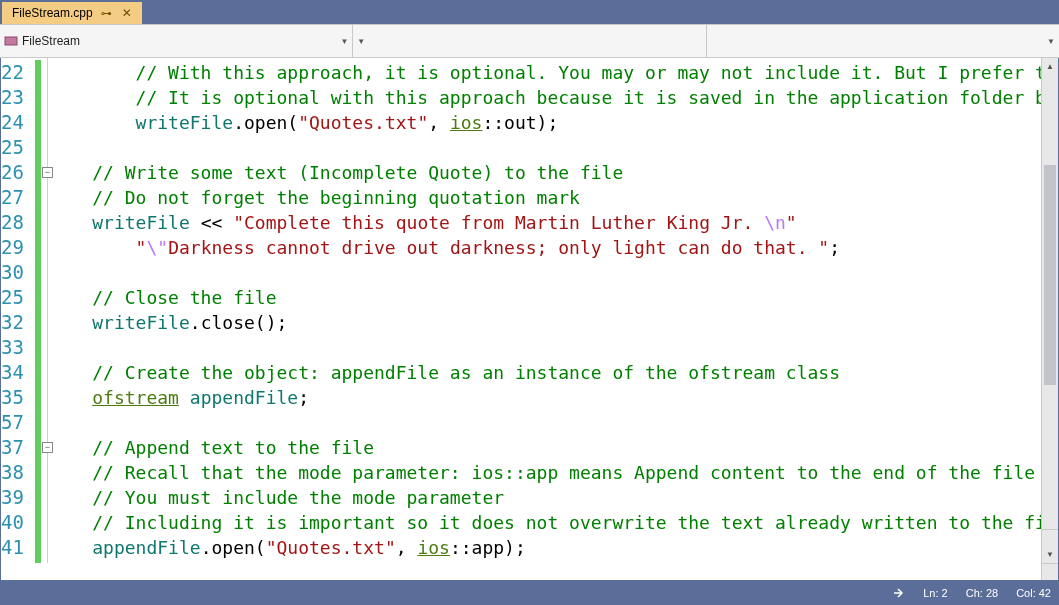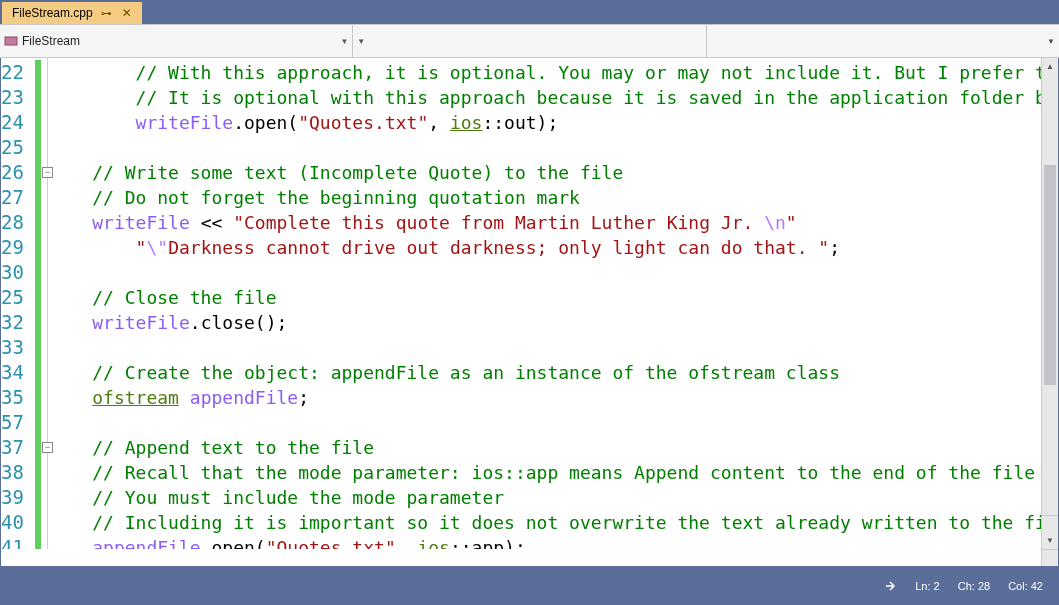--- a/index.html
+++ b/index.html
@@ -131,21 +131,21 @@
     font-family: Consolas, monospace;
     font-size: 18px;
     line-height: 25px;
     padding-top: 2px;
     padding-left: 8px;
     white-space: pre;
     color: #000;
   }
   .code .line { height: 25px; }
   .c-comment { color: #008000; }
-  .c-ident { color: #8b5cf6; }
+  .c-ident { color: #0f766e; }
   .c-method { color: #000; }
   .c-string { color: #a31515; }
   .c-escape { color: #b776fb; }
   .c-type { color: #4d7c0f; text-decoration: underline; }
   
   .vscroll {
     position: absolute;
     right: 0; top: 0; bottom: 17px;
     width: 17px;
     background: #e8e8e8;
@@ -171,27 +171,27 @@
     align-items: center;
   }
   .hscroll .zoom { width: 50px; padding-left: 4px; font-size: 11px; color: #1e1e1e; display:flex; align-items:center; gap:2px; }
   .hscroll .issues { padding: 0 8px; font-size: 11px; color: #1e1e1e; display:flex; align-items:center; gap:4px; border-left: 1px solid #c8c8c8; height: 100%; }
   .hscroll .htrack { flex: 1; position: relative; height: 100%; border-left: 1px solid #c8c8c8; }
   .hscroll .hbtn { width: 17px; height: 100%; display:flex; align-items:center; justify-content:center; font-size:8px; color:#555; cursor:pointer; }
   .hscroll .hthumb { position:absolute; top:2px; bottom:2px; left: 0; width: 560px; background:#c2c3c9; }
   .corner { position:absolute; right:0; bottom:0; width:17px; height:17px; background:#e8e8e8; border-left:1px solid #c8c8c8; border-top:1px solid #c8c8c8;}
   
   .status-bar {
-    height: 38px;
+    height: 24px;
     background: #5b6e99;
     color: #fff;
     display: flex;
     align-items: center;
     justify-content: flex-end;
-    padding: 0 16px;
+    padding: 0 8px;
     gap: 18px;
     font-size: 11px;
   }
   .status-bar .go { width: 12px; height: 12px; display:inline-block; }
   .check-circle {
     width: 12px; height: 12px; border-radius: 50%;
     background: #3ba84d; display:inline-flex; align-items:center; justify-content:center;
     color:#fff; font-size:8px;
   }
 </style>

